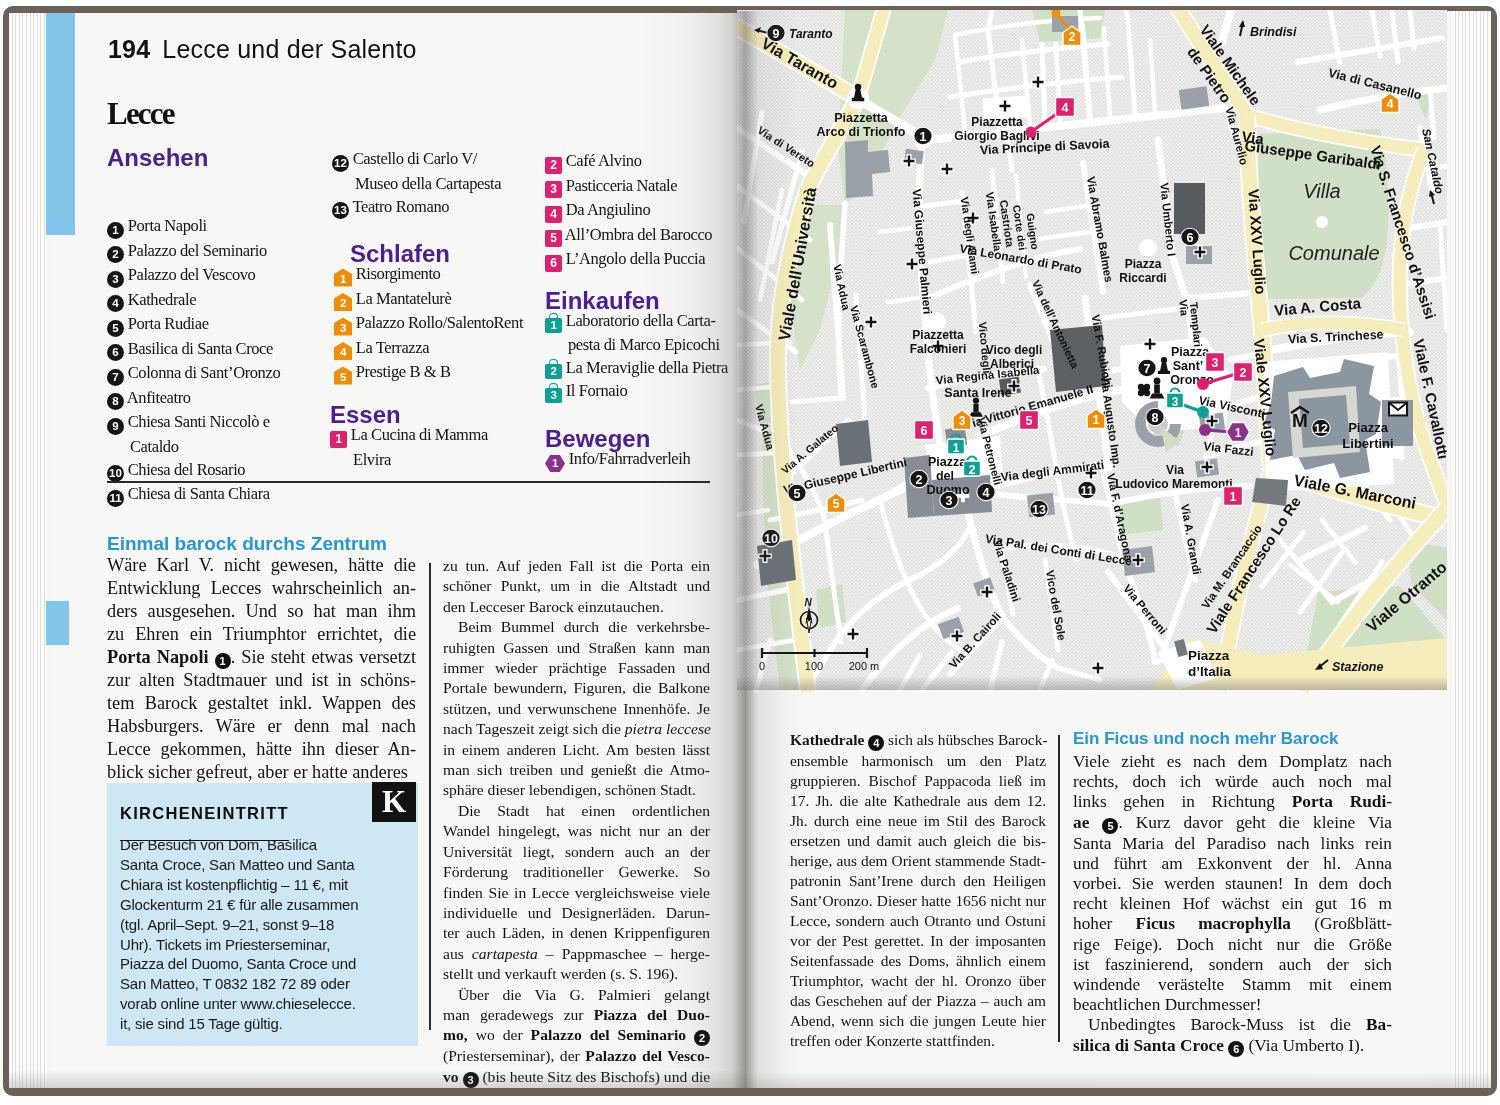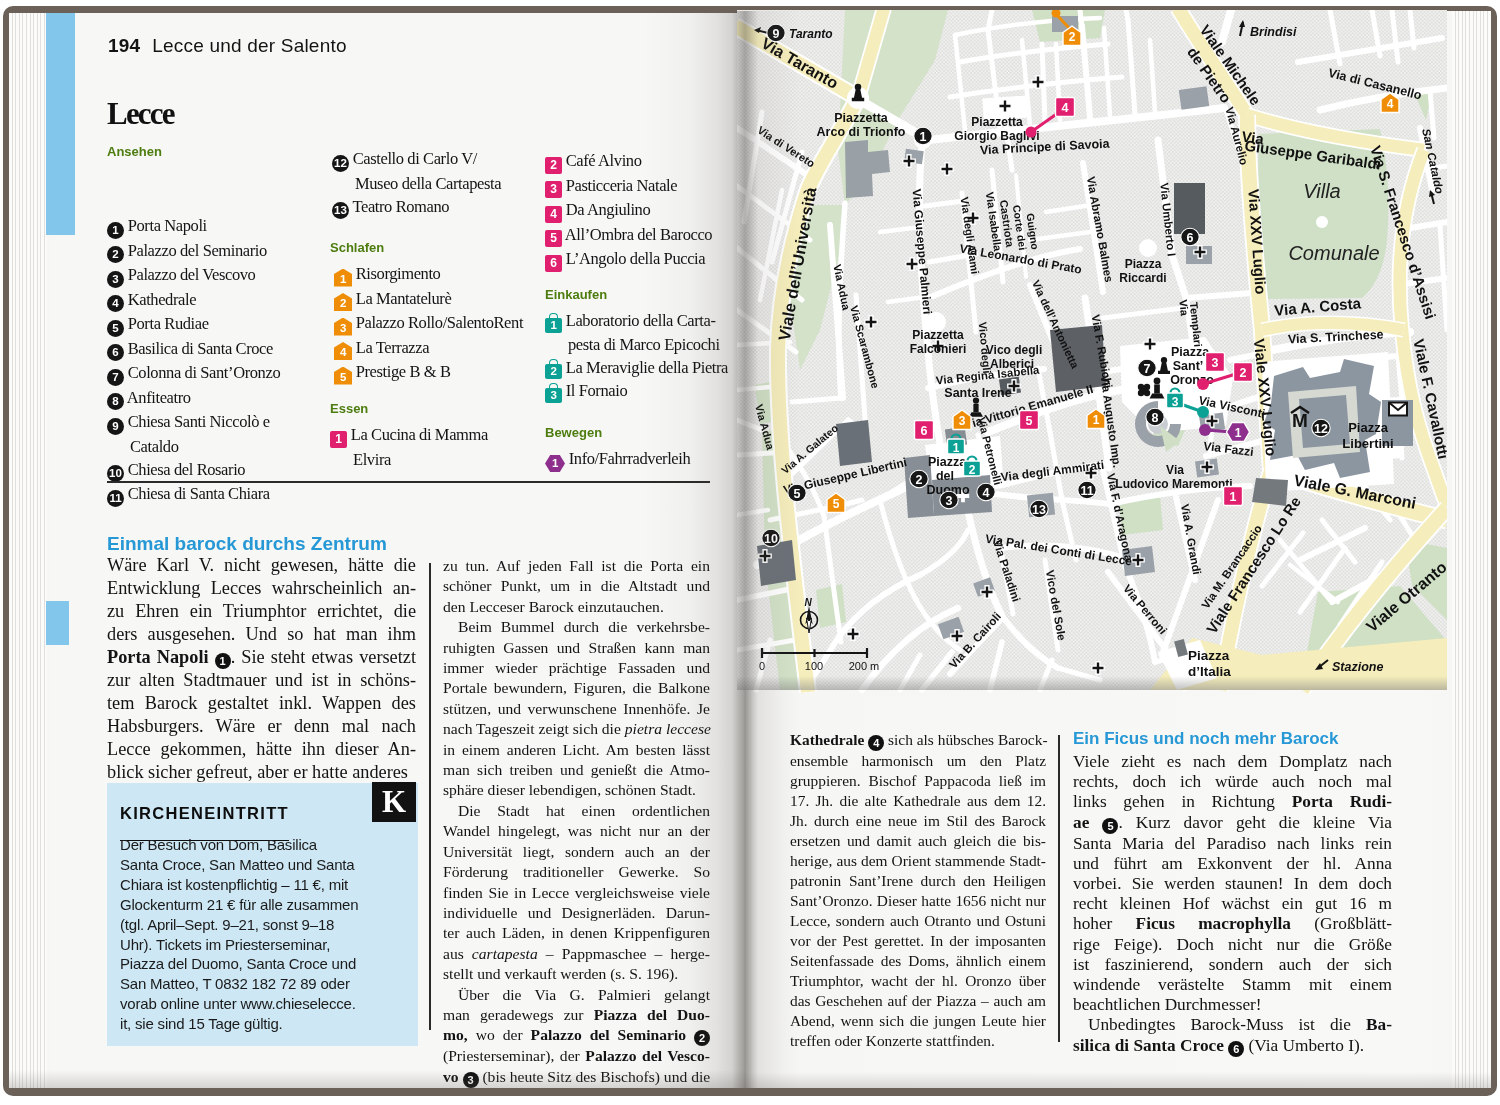--- a/index.html
+++ b/index.html
@@ -15,24 +15,24 @@
   #edgeL{left:9px;top:13px;width:38px;height:1075px;
          background:repeating-linear-gradient(to right,#fbfbfa 0 2.6px,#e0dfdd 2.6px 3.6px);}
   #edgeR{left:1452px;top:11px;width:39px;height:1077px;
          background:repeating-linear-gradient(to right,#fbfbfa 0 2.6px,#e0dfdd 2.6px 3.6px);}
   #gutterB{left:690px;top:11px;width:110px;height:1077px;
           background:linear-gradient(to right,rgba(110,105,100,0) 0,rgba(110,105,100,.13) 38%,rgba(70,66,62,.42) 50%,rgba(110,105,100,.10) 62%,rgba(110,105,100,0) 100%);
           z-index:30;pointer-events:none;}
   
   .sans{font-family:"Liberation Sans",sans-serif;}
   .serif{font-family:"Liberation Serif",serif;}
-  #hdr{left:108px;top:35px;font-size:19px;color:#131313;letter-spacing:.2px;text-align:right;}
+  #hdr{left:108px;top:35px;font-size:25px;color:#131313;letter-spacing:.2px;text-align:right;}
   #hdr b{margin-right:12px;}
   #lecce{left:107px;top:96px;font-family:"Liberation Serif",serif;font-weight:bold;font-size:31px;letter-spacing:-1.8px;color:#111;}
-  .h1{font-weight:bold;font-size:13px;color:#4d7c0f;}
+  .h1{font-weight:bold;font-size:24px;color:#4c1d95;}
   .litem{font-family:"Liberation Serif",serif;font-size:16.5px;color:#141414;white-space:nowrap;letter-spacing:-0.4px;}
   .mark{display:inline-block;width:17px;height:17px;border-radius:50%;background:#151515;color:#fff;
         font-family:"Liberation Sans",sans-serif;font-weight:bold;font-size:11.5px;line-height:17px;text-align:center;
         text-align-last:center;vertical-align:-2.5px;letter-spacing:0;}
   .sq{display:inline-block;width:17px;height:17px;border-radius:2px;color:#fff;text-align:center;text-align-last:center;
       font-family:"Liberation Sans",sans-serif;font-weight:bold;font-size:12px;line-height:17px;vertical-align:-2.5px;}
   .pink{background:#e01f6e;}
   
   .tn{display:inline-block;width:16px;height:16px;border-radius:50%;background:#111;color:#fff;
       font-family:"Liberation Sans",sans-serif;font-weight:bold;font-size:11px;line-height:16px;text-align:center;
@@ -89,21 +89,21 @@
   <div><span class="mark">10</span> Chiesa del Rosario</div>
   <div><span class="mark">11</span> Chiesa di Santa Chiara</div>
 </div>
 
 <div class="abs litem" style="left:332px;top:147px;line-height:23.2px;">
   <div><span class="mark">12</span> Castello di Carlo V/</div>
   <div style="padding-left:23px;">Museo della Cartapesta</div>
   <div><span class="mark">13</span> Teatro Romano</div>
 </div>
 
-<div class="abs h1" style="left:330px;top:240px;">Schlafen</div>
+<div class="abs h1" style="left:350px;top:240px;">Schlafen</div>
 
 <div class="abs litem" style="left:334px;top:262px;line-height:23.2px;">
   <div><span class="house">1</span> Risorgimento</div>
   <div><span class="house">2</span> La Mantatelurè</div>
   <div><span class="house">3</span> Palazzo Rollo/SalentoRent</div>
   <div><span class="house">4</span> La Terrazza</div>
   <div><span class="house">5</span> Prestige B &amp; B</div>
 </div>
 
 <div class="abs h1" style="left:330px;top:401px;">Essen</div>
@@ -138,22 +138,22 @@
 
 <div class="abs" style="left:107px;top:481px;width:603px;height:1.5px;background:#2a2a2a;"></div>
 
 <div class="abs" style="left:429px;top:563px;width:1.5px;height:467px;background:#2a2a2a;"></div>
 
 <div class="abs h1 cy" style="left:107px;top:533px;font-size:19px;">Einmal barock durchs Zentrum</div>
 
 <div class="abs serif" id="bodyL" style="left:107px;top:554px;width:309px;font-size:18.3px;line-height:23px;color:#131313;">
   <div class="ln">Wäre Karl V. nicht gewesen, hätte die</div>
   <div class="ln">Entwicklung Lecces wahrscheinlich an-</div>
+  <div class="ln">ders ausgesehen. Und so hat man ihm</div>
   <div class="ln">zu Ehren ein Triumphtor errichtet, die</div>
-  <div class="ln">ders ausgesehen. Und so hat man ihm</div>
   <div class="ln"><b>Porta Napoli</b> <span class="tn">1</span>. Sie steht etwas versetzt</div>
   <div class="ln">zur alten Stadtmauer und ist in schöns-</div>
   <div class="ln">tem Barock gestaltet inkl. Wappen des</div>
   <div class="ln">Habsburgers. Wäre er denn mal nach</div>
   <div class="ln">Lecce gekommen, hätte ihn dieser An-</div>
   <div class="lnl">blick sicher gefreut, aber er hatte anderes</div>
 </div>
 
 <div class="abs" id="infobox" style="left:107px;top:783px;width:311px;height:263px;background:#cde7f4;">
 

